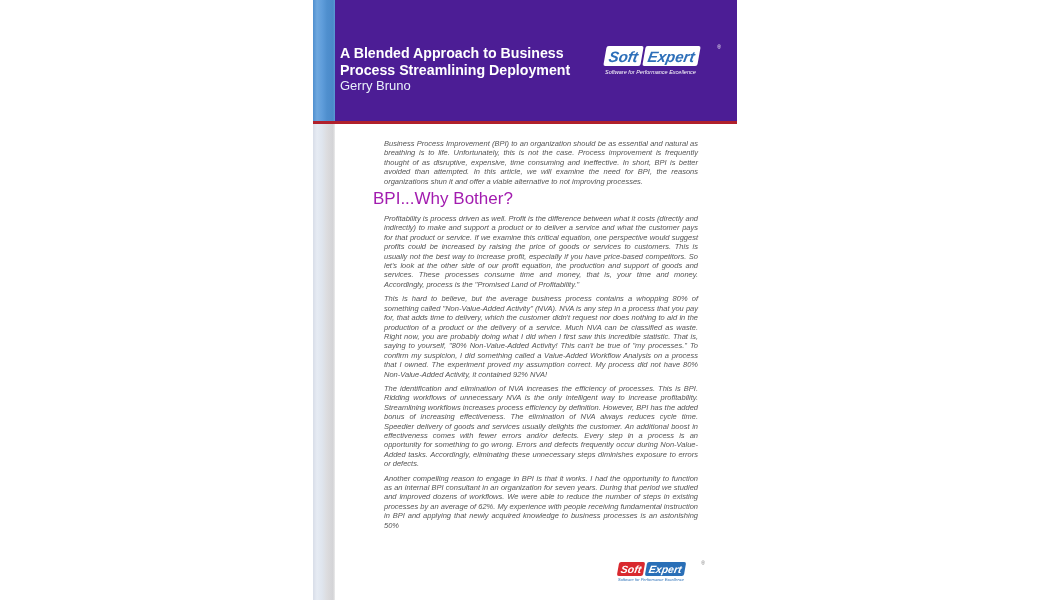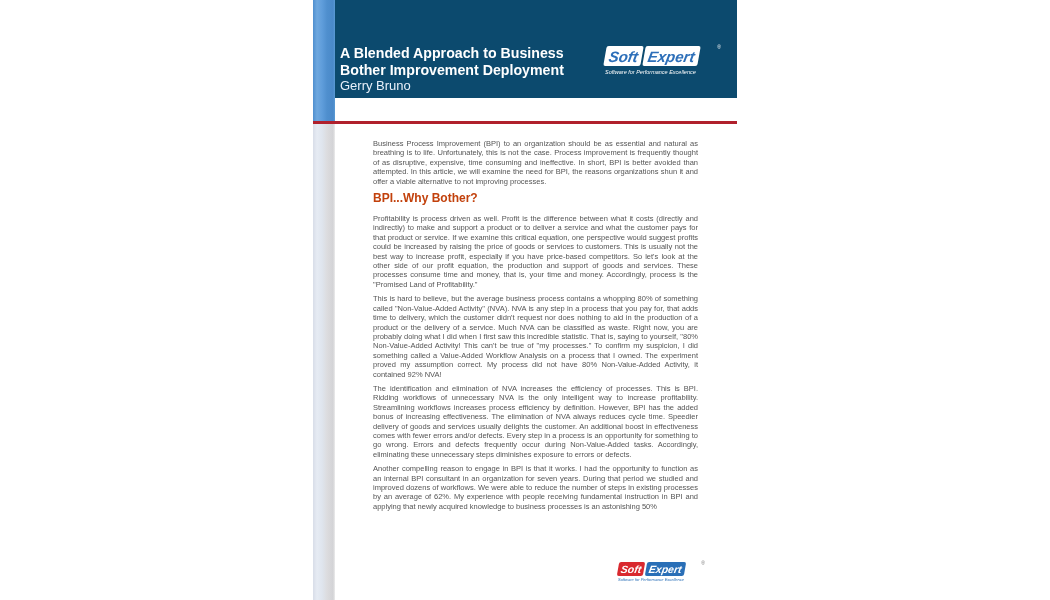--- a/index.html
+++ b/index.html
@@ -11,22 +11,22 @@
     }
     .page {
       position: absolute; left: 313px; top: 0; width: 425px; height: 600px;
       background: #ffffff;
     }
     .left-strip {
       position: absolute; left: 0; top: 0; width: 22px; height: 600px;
       background: linear-gradient(to right, #d8dde8 0px, #e6ebf3 4px, #dfe5ee 9px, #dcdcdf 14px, #d3d3d6 20px, #ececec 22px);
     }
     .banner {
-      position: absolute; left: 0; top: 0; width: 424px; height: 98px;
-      background: #0c4a6e;
+      position: absolute; left: 0; top: 0; width: 424px; height: 121px;
+      background: #4c1d95;
     }
     .banner-strip {
       position: absolute; left: 0; top: 0; width: 22px; height: 121px;
       background: linear-gradient(to right, #4f8fcf 0px, #6ea8df 4px, #5f9ddb 9px, #4f8fce 14px, #4a89c9 20px, #5b9bd5 22px);
     }
     .red-rule {
       position: absolute; left: 0; top: 121px; width: 424px; height: 3px;
       background: #b0202c;
     }
     .title {
@@ -52,23 +52,23 @@
     .logo-banner .logo-expert { background: #ffffff; color: #2d6fb9; }
     .logo-tag {
       font-size: 5.5px; font-style: italic; color: #ffffff; margin-top: 3px; white-space: nowrap;
     }
     .reg { position: absolute; right: -4px; top: -2px; font-size: 5px; color: #ffffff; }
 
     .body-text {
       position: absolute; left: 55px; top: 139px; width: 330px;
       color: #555555; font-size: 7.5px; line-height: 9.4px; text-align: justify;
     }
-    .body-text p { margin: 0 0 5px 5px; }
+    .body-text p { margin: 0 0 5px 16px; font-style: italic; }
     .section-heading {
-      margin: 0 0 8px 5px; font-size: 12px; font-weight: bold; color: #c2410c; line-height: 15px;
+      margin: 0 0 8px 5px; font-size: 17px; font-weight: normal; color: #a21caf; line-height: 15px;
     }
     .footer-logo {
       position: absolute; left: 305px; top: 562px; width: 84px; height: 24px;
     }
     .footer-logo .logo-row { height: 14px; }
     .footer-logo .logo-box { font-size: 10.5px; padding: 0 3px; }
     .footer-logo .logo-soft { background: #d9292f; color: #ffffff; }
     .footer-logo .logo-expert { background: #2a6fb7; color: #ffffff; }
     .footer-logo .logo-tag { color: #2a6fb7; font-size: 4px; margin-top: 1px; }
     .footer-logo .reg { color: #777; right: -3px; }
@@ -76,21 +76,21 @@
 </head>
 <body>
 
 <div class="page">
   <div class="left-strip"></div>
 
   <div class="banner">
     <div class="banner-strip"></div>
     <div class="title">
       <div>A Blended Approach to Business</div>
-      <div>Bother Improvement Deployment</div>
+      <div>Process Streamlining Deployment</div>
     </div>
     <div class="author">Gerry Bruno</div>
 
     <div class="logo logo-banner">
       <div class="logo-row" style="position:relative;">
         <div class="logo-box logo-soft">Soft</div>
         <div class="logo-box logo-expert">Expert</div>
         <span class="reg">®</span>
       </div>
       <div class="logo-tag">Software for Performance Excellence</div>

